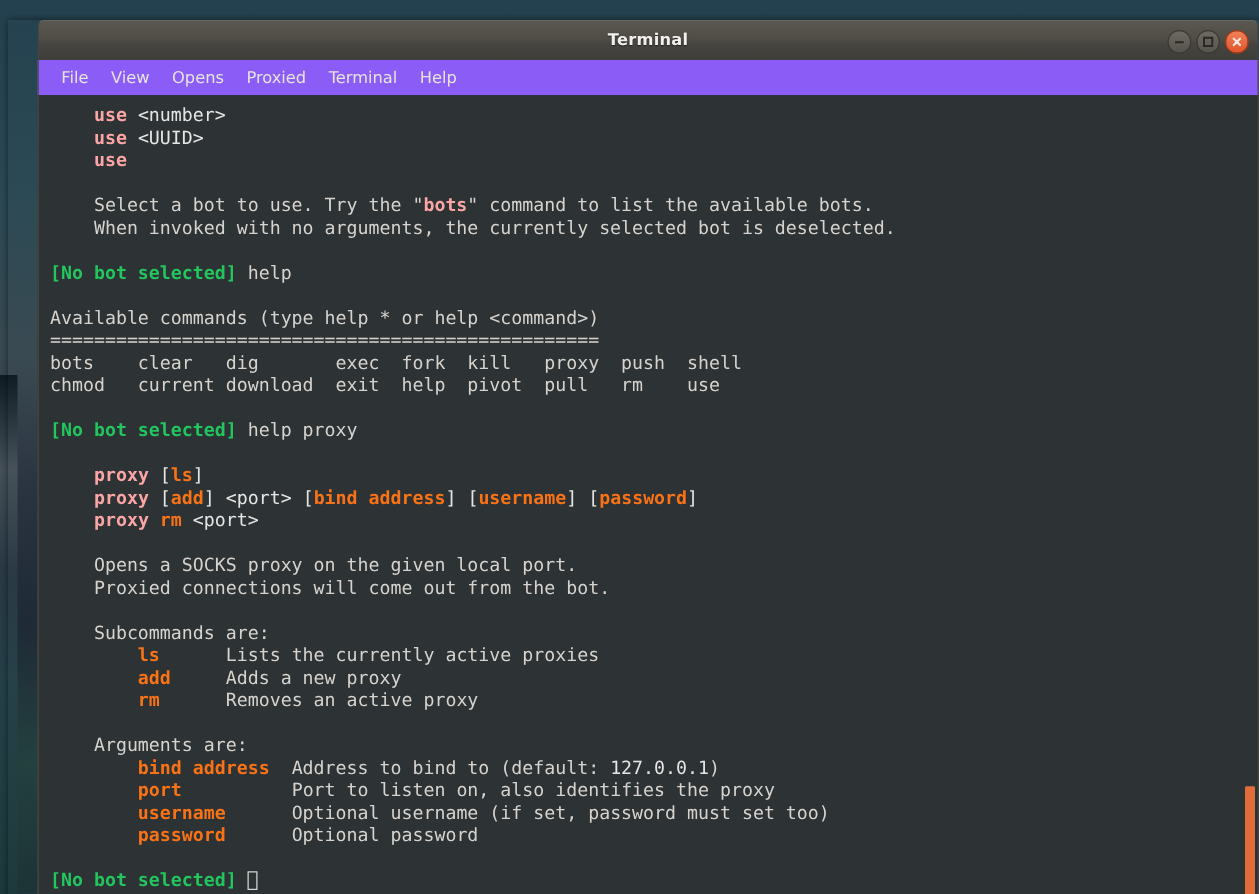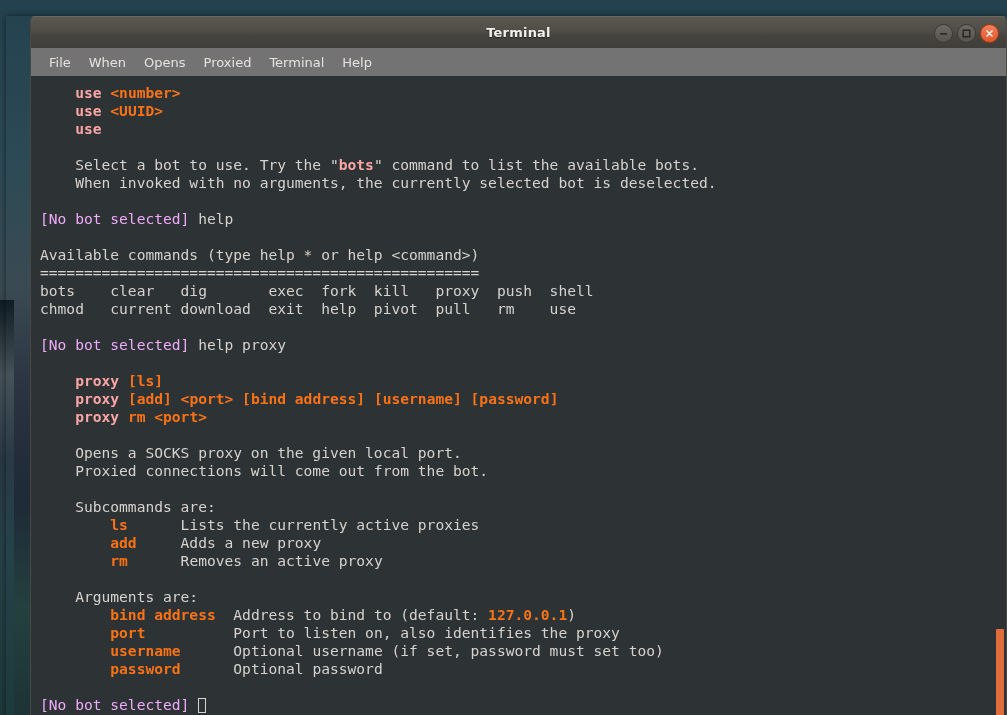--- a/index.html
+++ b/index.html
@@ -46,21 +46,21 @@
     width:19px; height:19px; border-radius:50%;
     display:flex; align-items:center; justify-content:center;
     background:linear-gradient(180deg,#6d6a63 0%,#57544e 100%);
     border:1px solid #3b3935; cursor:pointer;
   }
   .wbtn.close { background:linear-gradient(180deg,#f0815a 0%,#e0562a 100%); border-color:#a53a18; }
   .wbtn svg { display:block; }
 
   
   #menubar {
-    height:28px; flex:0 0 28px; background:#737373;
+    height:28px; flex:0 0 28px; background:#8b5cf6;
     border-left:1px solid #4a4843; border-right:1px solid #4a4843;
     display:flex; align-items:center; padding-left:10px; gap:2px;
   }
   .menu-item {
     font-size:13px; color:#e6e3df; padding:3px 8px; border-radius:3px; cursor:default;
     white-space:nowrap;
   }
 
   
   #term-wrap {
@@ -71,23 +71,23 @@
   #screen {
     position:absolute; left:0; top:0; right:0; bottom:0;
     padding:8px 0 0 9px;
     font-family:"DejaVu Sans Mono","Liberation Mono",monospace;
     font-size:14.6px; line-height:18px;
     color:#d6d3ce; white-space:pre;
   }
   #screen .row { height:18px; }
 
   .g  { color:#fca5a5; font-weight:bold; }   
-  .b  { color:#f97316;font-weight:bold; }                      
+  .b  { color:#e5e5e5; }                      
   .y  { color:#f97316; font-weight:bold; }    
-  .r  { color:#f0abfc; }                      
+  .r  { color:#22c55e;font-weight:bold; }                      
   .w  { color:#d6d3ce;text-align:center; }                      
 
   
   .cursor {
     display:inline-block; width:8px; height:15px;
     border:1px solid #d8d5d0; background:transparent;
     vertical-align:-3px; margin-left:0;
   }
 
   
@@ -123,21 +123,21 @@
       <div class="wbtn close">
         <svg width="11" height="11" viewBox="0 0 11 11">
             <path d="M3 3 L8 8 M8 3 L3 8" stroke="#f7e9e2" stroke-width="1.7" stroke-linecap="round"></path>
           </svg>
       </div>
     </div>
   </div>
 
   <div id="menubar">
       <div class="menu-item">File</div>
-      <div class="menu-item">When</div>
+      <div class="menu-item">View</div>
       <div class="menu-item">Opens</div>
       <div class="menu-item">Proxied</div>
       <div class="menu-item">Terminal</div>
       <div class="menu-item">Help</div>
     </div>
 
   <div id="term-wrap">
     <div id="screen"><div class="row"><span class="w">    </span><span class="g">use </span><span class="b">&lt;number&gt;</span></div><div class="row"><span class="w">    </span><span class="g">use </span><span class="b">&lt;UUID&gt;</span></div><div class="row"><span class="w">    </span><span class="g">use</span></div><div class="row">&nbsp;</div><div class="row"><span class="w">    Select a bot to use. Try the "</span><span class="g">bots</span><span class="w">" command to list the available bots.</span></div><div class="row"><span class="w">    When invoked with no arguments, the currently selected bot is deselected.</span></div><div class="row">&nbsp;</div><div class="row"><span class="r">[No bot selected]</span><span class="w"> help</span></div><div class="row">&nbsp;</div><div class="row"><span class="w">Available commands (type help * or help &lt;command&gt;)</span></div><div class="row"><span class="w">==================================================</span></div><div class="row"><span class="w">bots    clear   dig       exec  fork  kill   proxy  push  shell</span></div><div class="row"><span class="w">chmod   current download  exit  help  pivot  pull   rm    use</span></div><div class="row">&nbsp;</div><div class="row"><span class="r">[No bot selected]</span><span class="w"> help proxy</span></div><div class="row">&nbsp;</div><div class="row"><span class="w">    </span><span class="g">proxy</span><span class="b"> [</span><span class="y">ls</span><span class="b">]</span></div><div class="row"><span class="w">    </span><span class="g">proxy</span><span class="b"> [</span><span class="y">add</span><span class="b">] &lt;port&gt; [</span><span class="y">bind address</span><span class="b">] [</span><span class="y">username</span><span class="b">] [</span><span class="y">password</span><span class="b">]</span></div><div class="row"><span class="w">    </span><span class="g">proxy </span><span class="y">rm</span><span class="b"> &lt;port&gt;</span></div><div class="row">&nbsp;</div><div class="row"><span class="w">    Opens a SOCKS proxy on the given local port.</span></div><div class="row"><span class="w">    Proxied connections will come out from the bot.</span></div><div class="row">&nbsp;</div><div class="row"><span class="w">    Subcommands are:</span></div><div class="row"><span class="w">        </span><span class="y">ls</span><span class="w">      Lists the currently active proxies</span></div><div class="row"><span class="w">        </span><span class="y">add</span><span class="w">     Adds a new proxy</span></div><div class="row"><span class="w">        </span><span class="y">rm</span><span class="w">      Removes an active proxy</span></div><div class="row">&nbsp;</div><div class="row"><span class="w">    Arguments are:</span></div><div class="row"><span class="w">        </span><span class="y">bind address</span><span class="w">  Address to bind to (default: </span><span class="b">127.0.0.1</span><span class="w">)</span></div><div class="row"><span class="w">        </span><span class="y">port</span><span class="w">          Port to listen on, also identifies the proxy</span></div><div class="row"><span class="w">        </span><span class="y">username</span><span class="w">      Optional username (if set, password must set too)</span></div><div class="row"><span class="w">        </span><span class="y">password</span><span class="w">      Optional password</span></div><div class="row">&nbsp;</div><div class="row"><span class="r">[No bot selected]</span><span class="w"> </span><span class="cursor"></span></div></div>
     <div id="scrollbar">
       <div id="scroll-thumb" style="top: 84.5%; height: 14.2%;"></div>

